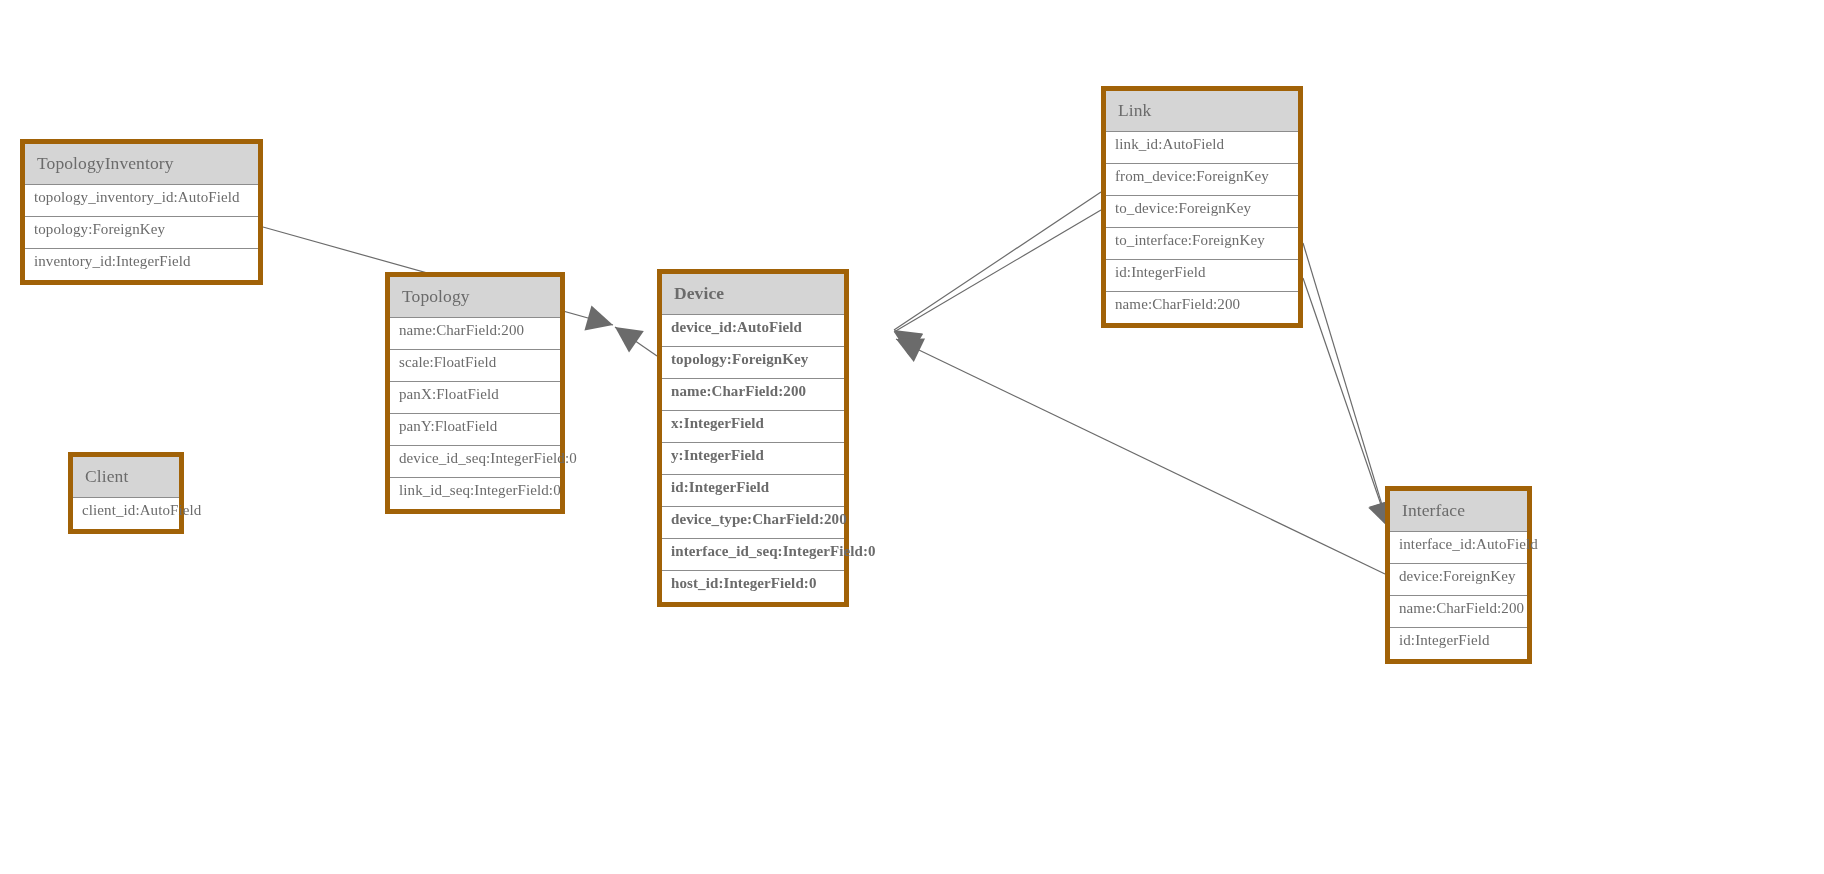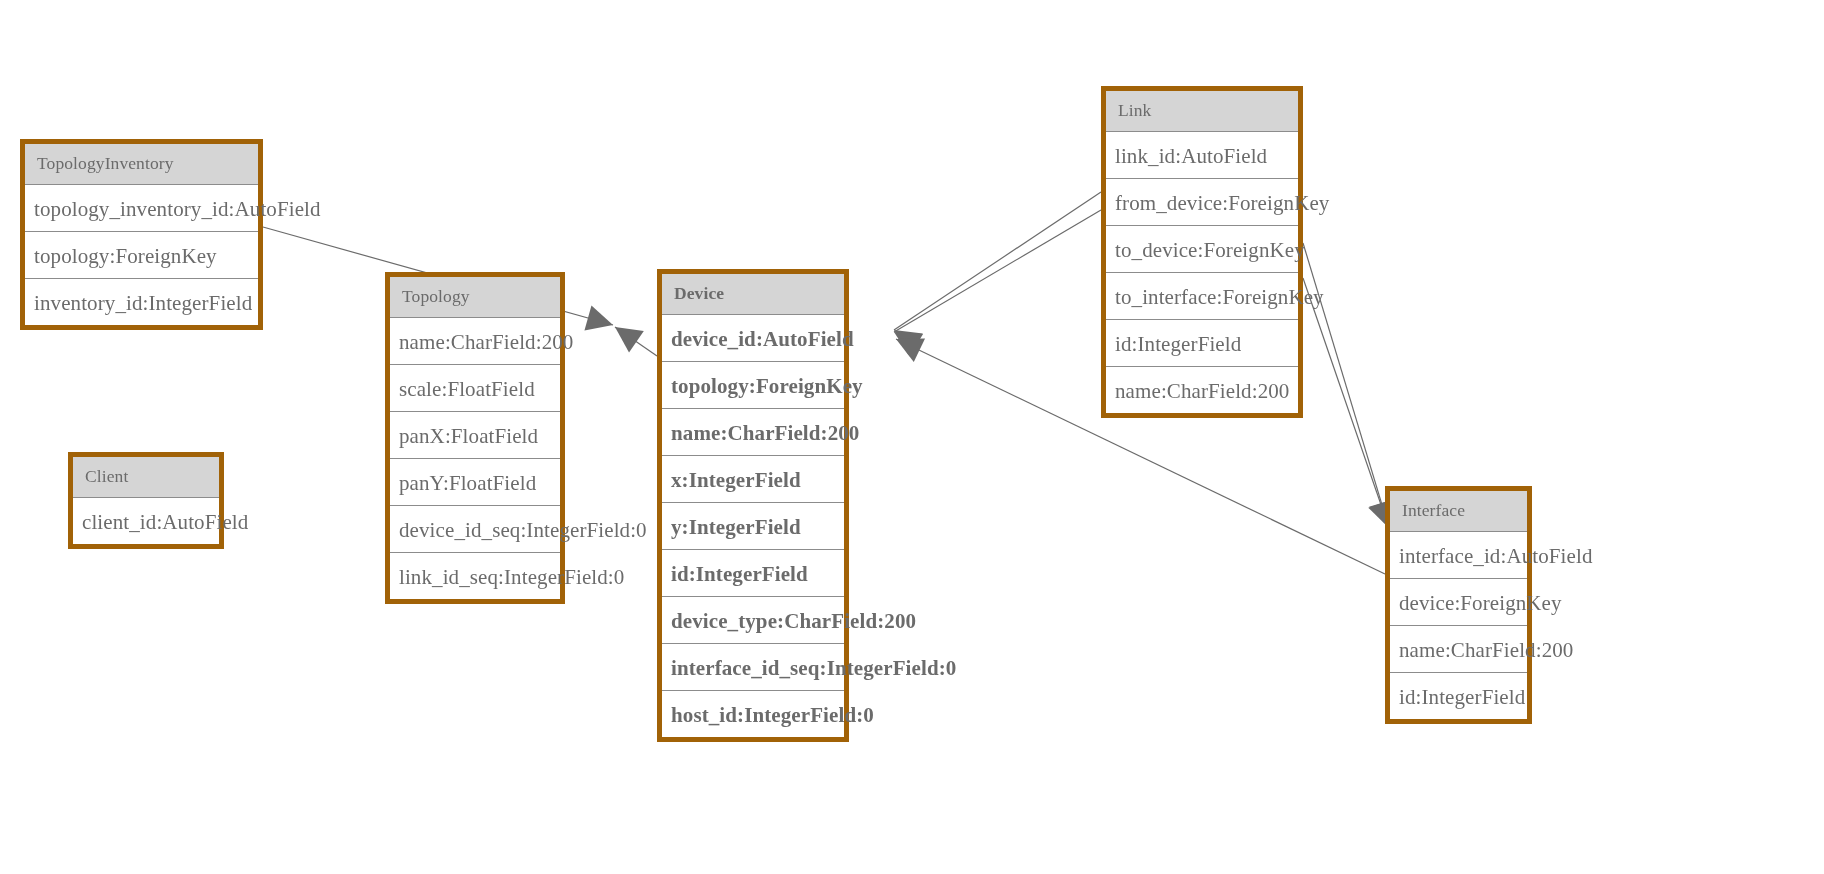--- a/index.html
+++ b/index.html
@@ -41,23 +41,23 @@
     line-height: 1;
     padding: 11px 0 11px 12px;
     white-space: nowrap;
     letter-spacing: 0.1px;
   }
   .entity-field {
     box-sizing: border-box;
     border-bottom: 1px solid #8c8c8c;
     color: #6b6b6b;
     background: #ffffff;
-    font-size: 21px;
+    font-size: 15px;
     line-height: 1;
-    padding: 14px 0 11px 9px;
+    padding: 5px 0 11px 9px;
     white-space: nowrap;
     letter-spacing: 0.1px;
   }
   .entity-field:last-child {
     border-bottom: none;
   }
 </style>
 </head>
 <body>
 
@@ -103,21 +103,21 @@
       </div>
       <div class="entity" style="left: 385px; top: 272px; width: 180px;">
         <div class="entity-header">Topology</div>
         <div class="entity-field">name:CharField:200</div>
         <div class="entity-field">scale:FloatField</div>
         <div class="entity-field">panX:FloatField</div>
         <div class="entity-field">panY:FloatField</div>
         <div class="entity-field">device_id_seq:IntegerField:0</div>
         <div class="entity-field">link_id_seq:IntegerField:0</div>
       </div>
-      <div class="entity" style="left: 68px; top: 452px; width: 156px;">
+      <div class="entity" style="left: 68px; top: 452px; width: 116px;">
         <div class="entity-header">Client</div>
         <div class="entity-field">client_id:AutoField</div>
       </div>
       <div class="entity" style="left: 657px; top: 269px; width: 192px; font-weight: bold;">
         <div class="entity-header">Device</div>
         <div class="entity-field">device_id:AutoField</div>
         <div class="entity-field">topology:ForeignKey</div>
         <div class="entity-field">name:CharField:200</div>
         <div class="entity-field">x:IntegerField</div>
         <div class="entity-field">y:IntegerField</div>

